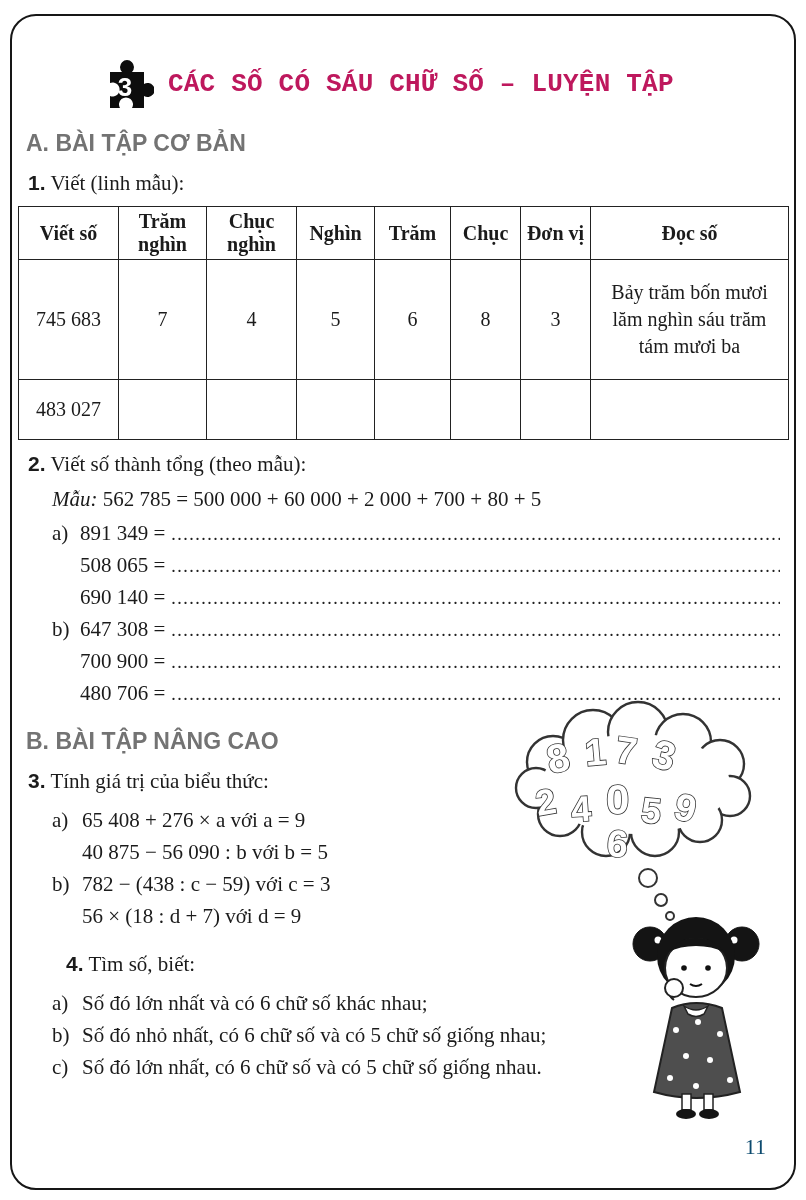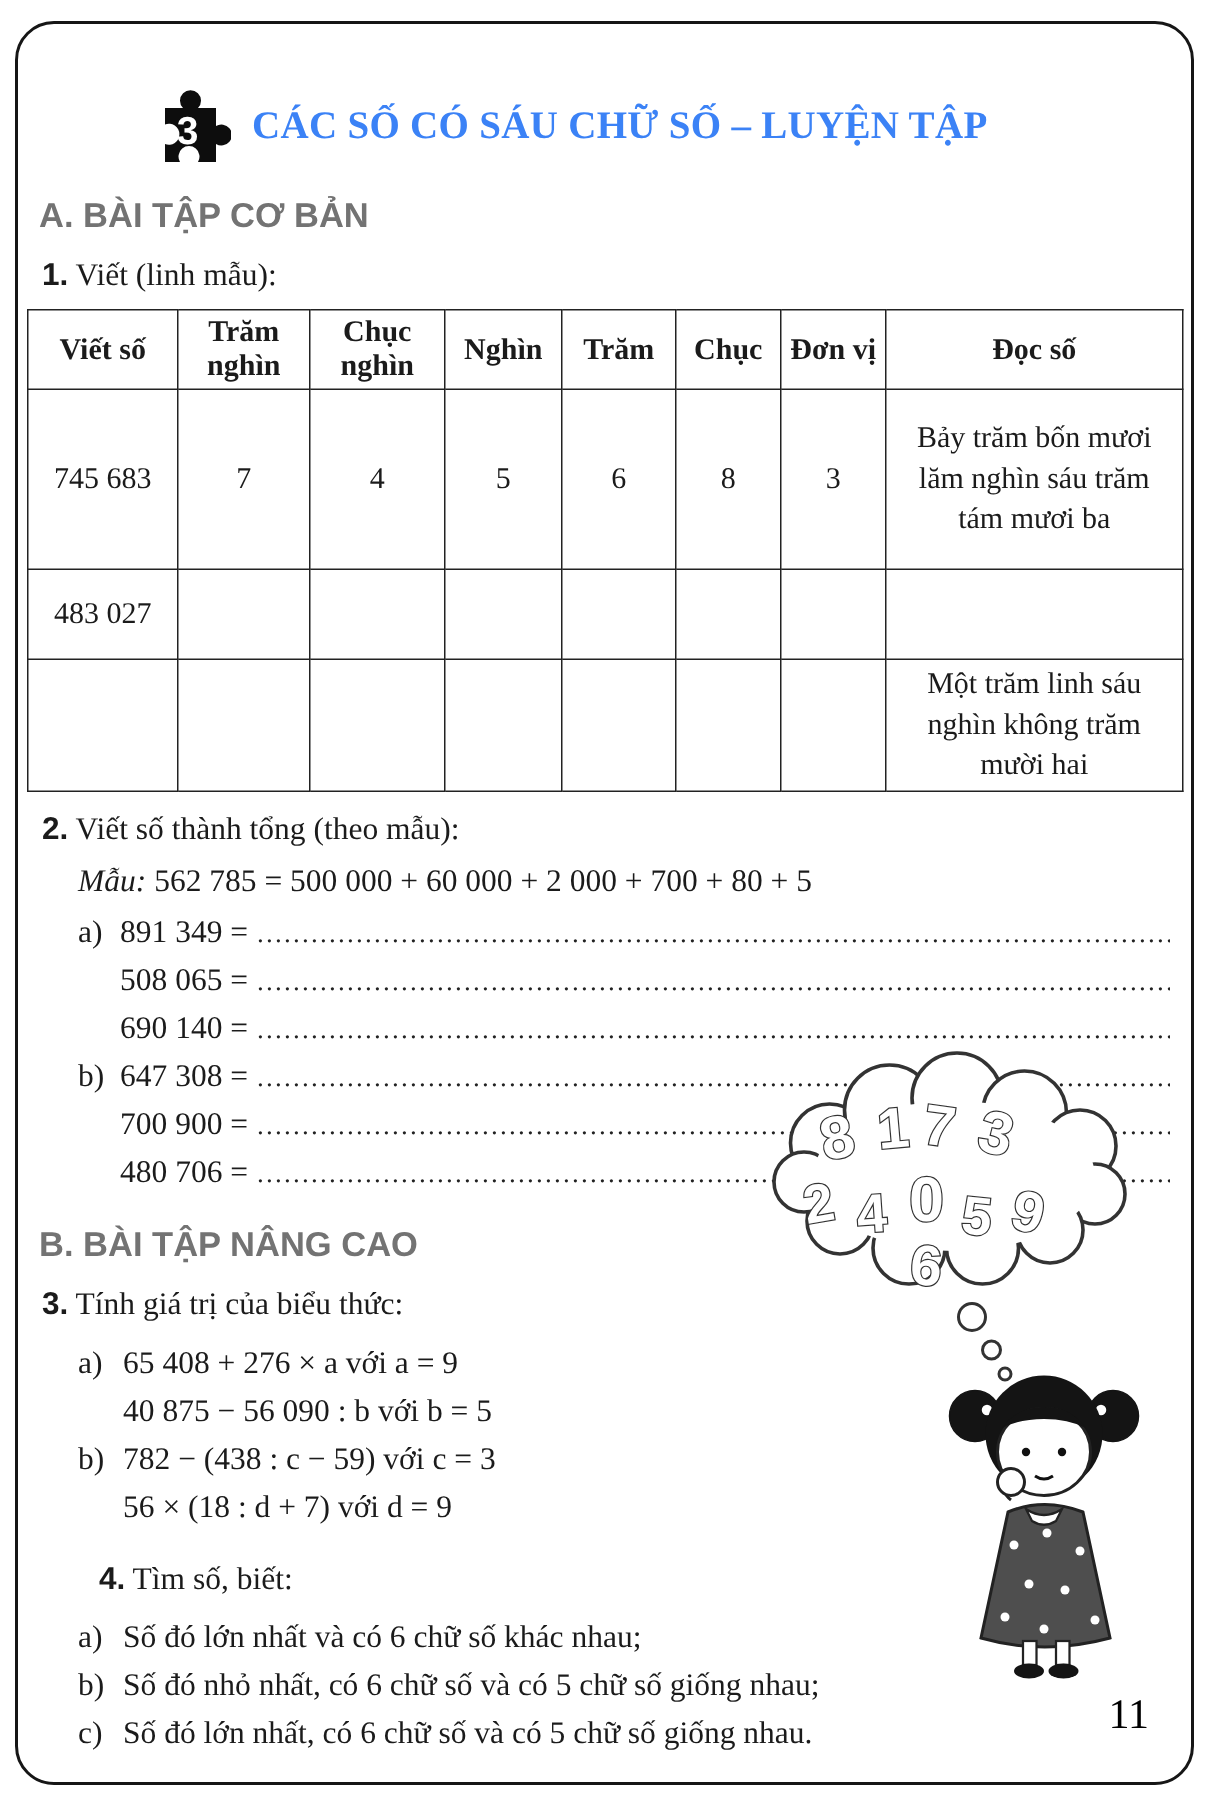--- a/index.html
+++ b/index.html
@@ -4,22 +4,22 @@
 <style>
   * { box-sizing: border-box; margin: 0; padding: 0; }
   body { background:#ffffff; font-family:"Liberation Serif", serif; color:#1b1b1b; }
   .page { position:relative; width:806px; height:1200px; background:#fff; overflow:hidden; }
   .frame { position:absolute; left:10px; top:14px; width:786px; height:1176px;
            border:2.5px solid #161616; border-radius:26px; pointer-events:none; }
   .content { position:absolute; left:26px; top:56px; width:754px; }
 
   
   .header { display:flex; align-items:center; gap:14px; padding-left:72px; margin-bottom:18px; }
-  .title { font-family:Liberation Serif, serif; font-weight:bold; font-size:26px;
-           letter-spacing:0.2px; color:#3b82f6; }
+  .title { font-family:Liberation Mono, monospace; font-weight:bold; font-size:26px;
+           letter-spacing:0.2px; color:#be185d; }
 
   .section-heading { font-family:"Liberation Sans", sans-serif; font-weight:bold;
                      font-size:23px; color:#737373; margin:10px 0 14px 0; }
 
   .ex-prompt { font-size:21px; margin:12px 0 10px 2px; }
   .ex-num { font-family:"Liberation Sans", sans-serif; font-weight:bold; font-size:21px; }
 
   
   table.fill-table { border-collapse:collapse; width:770px; margin-left:-8px; table-layout:fixed; }
   table.fill-table th, table.fill-table td { border:1.6px solid #222; text-align:center;
@@ -42,21 +42,21 @@
   .dots { flex:1 1 auto; overflow:hidden; white-space:nowrap; letter-spacing:1.5px; color:#222; font-size:18px; }
   .dots::after { content:"..................................................................................................................................................................................................."; }
 
   
   .expr-line { display:flex; align-items:baseline; font-size:21px; line-height:32px; margin-left:26px; }
   .expr-label { width:30px; flex:0 0 30px; }
   .b-block { position:relative; }
 
   .illustration { position:absolute; left:498px; top:700px; }
 
-  .page-number { position:absolute; right:40px; bottom:40px; font-size:28px; color:#000000; }
+  .page-number { position:absolute; right:40px; bottom:40px; font-size:22px; color:#0c4a6e; }
 </style>
 </head>
 <body>
 
 <div class="page">
   <div class="frame"></div>
 
   <div class="content">
 
     <div class="header">
@@ -109,30 +109,20 @@
       <tr class="r1">
         <td>483 027</td>
         <td></td>
         <td></td>
         <td></td>
         <td></td>
         <td></td>
         <td></td>
         <td class="readcell"></td>
       </tr>
-      <tr class="r2">
-        <td></td>
-        <td></td>
-        <td></td>
-        <td></td>
-        <td></td>
-        <td></td>
-        <td></td>
-        <td class="readcell">Một trăm linh sáu nghìn không trăm mười hai</td>
-      </tr>
     </tbody>
       </table>
 
     <div class="ex2-block">
       <div class="ex-prompt">
         <span class="ex-num">2.</span>
         <span>Viết số thành tổng (theo mẫu):</span>
       </div>
       <div class="mau-line">
         <span class="mau-label">Mẫu:</span>

